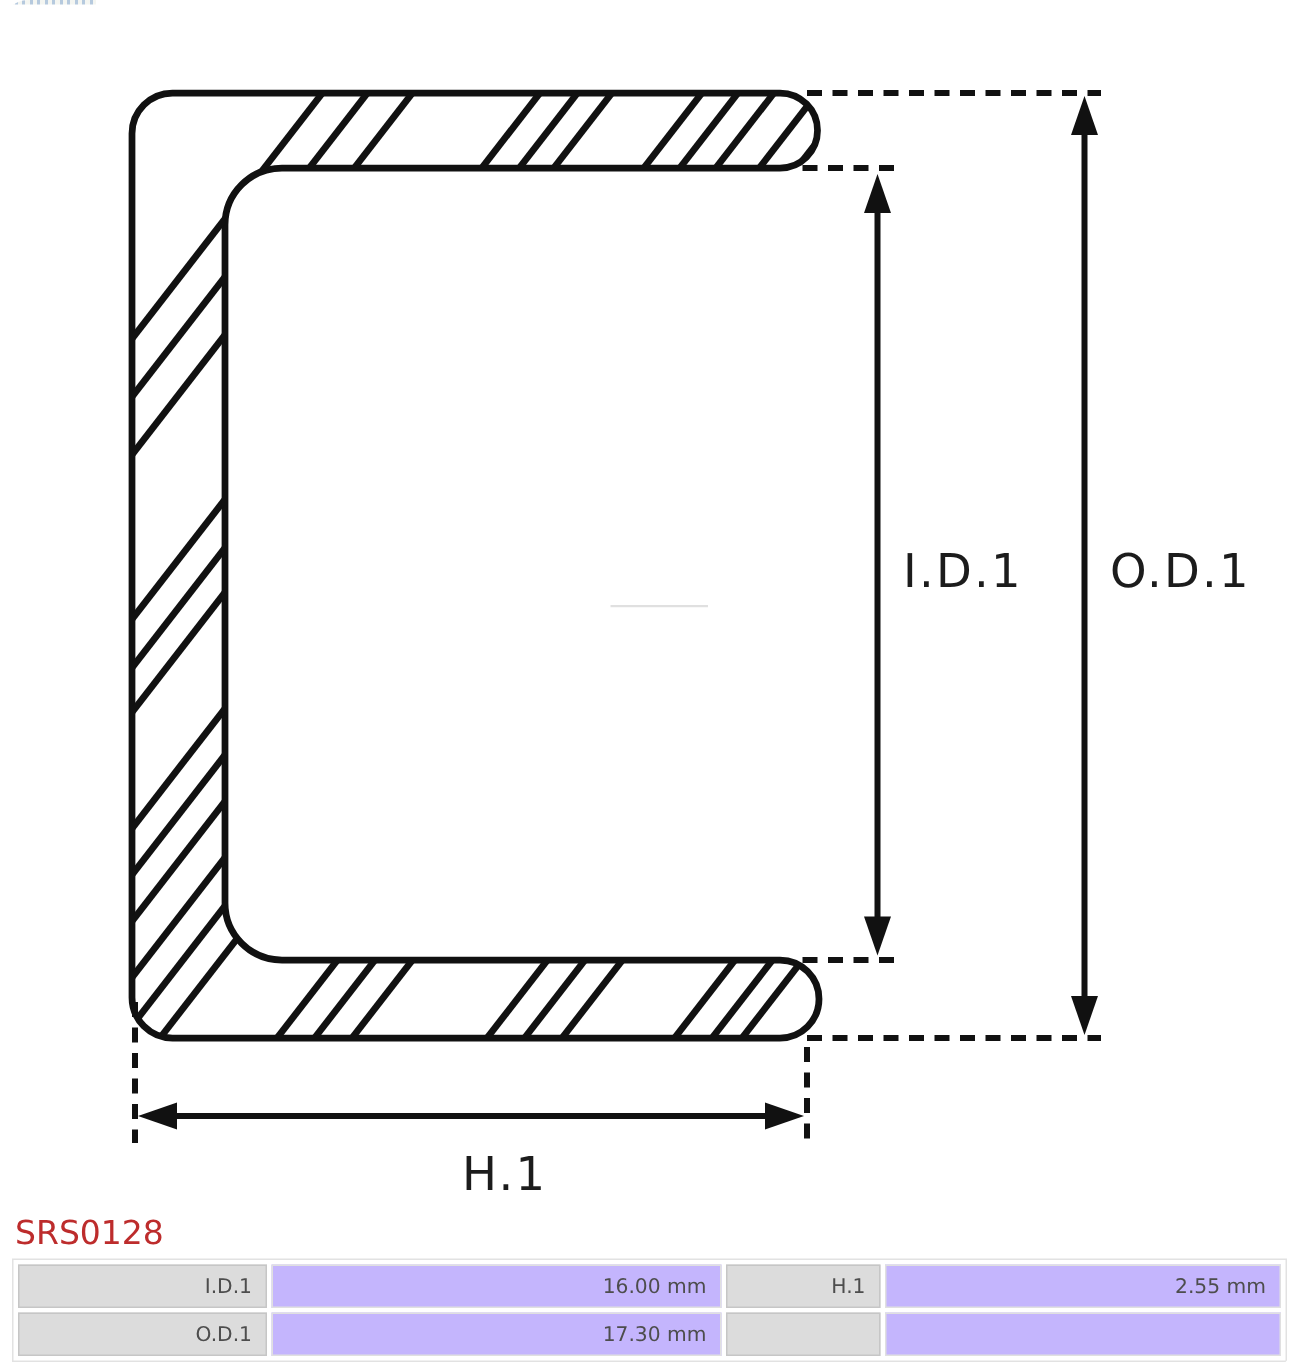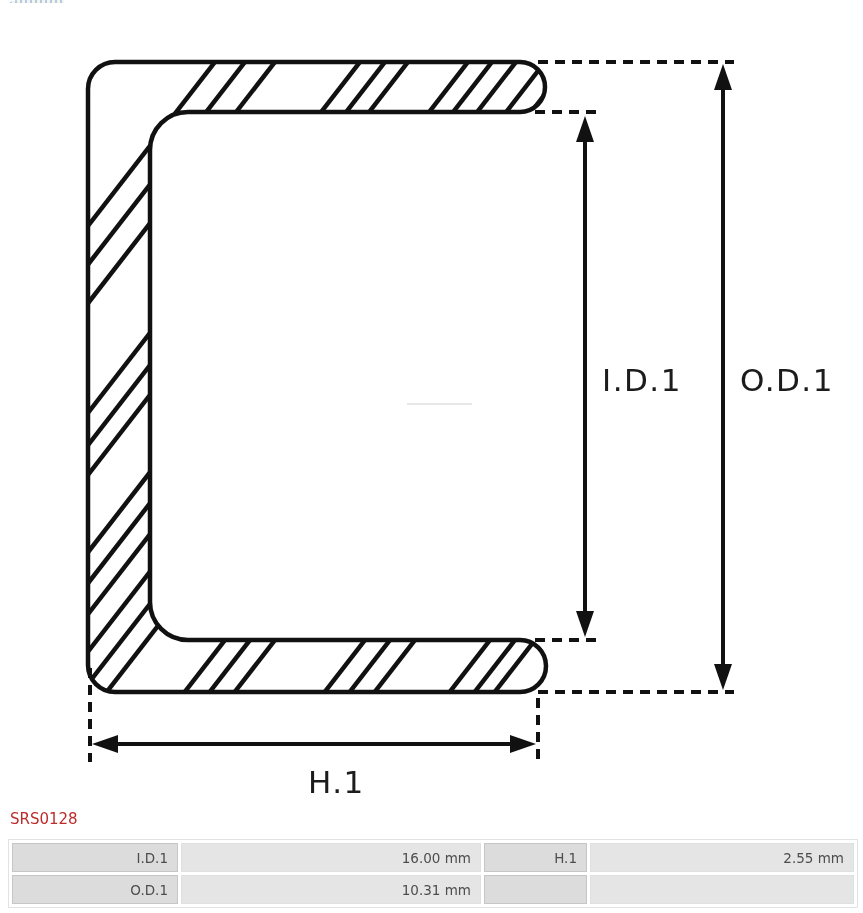--- a/index.html
+++ b/index.html
@@ -10,31 +10,31 @@
             opacity:.85;}
   svg.drawing{position:absolute;left:0;top:0;}
   .outline{fill:none;stroke:#111;stroke-width:4.5;}
   .hatch line{stroke:#111;stroke-width:4.5;}
   .dash{stroke:#111;stroke-width:4;stroke-dasharray:10 7;fill:none;}
   .dimline{stroke:#1a1a1a;stroke-width:4;}
   .dimhead{fill:#111;stroke:none;}
   .dimtext{font-family:"DejaVu Sans","Liberation Sans",sans-serif;font-size:31px;
            letter-spacing:1.5px;fill:#1c1c1c;}
   .watermark{stroke:#d9d9d9;stroke-width:1.5;opacity:.8;}
-  .partnum{position:absolute;left:10px;top:810px;font-size:15px;font-weight:400;
+  .partnum{position:absolute;left:10px;top:810px;font-size:22px;font-weight:400;
            font-family:"DejaVu Sans","Liberation Sans",sans-serif;color:#bd2c2c;}
   table.spec{position:absolute;left:8px;top:839px;width:849px;
              border-collapse:separate;border-spacing:3px;background:#fff;
              border:1px solid #e2e2e2;table-layout:fixed;}
   table.spec td{height:23px;padding:2px 9px;font-size:13.5px;
                 font-family:"DejaVu Sans","Liberation Sans",sans-serif;
                 color:#4d4d4d;text-align:right;vertical-align:middle;
                 white-space:nowrap;overflow:hidden;}
   td.lbl{background:#dcdcdc;border:1px solid #c6c6c6;}
-  td.val{background:#e5e5e5;border:1px solid #e0e0e0;}
+  td.val{background:#c4b5fd;border:1px solid #e0e0e0;}
 </style>
 </head>
 <body>
 
 <div class="stage">
 
   <div class="artifact"></div>
 
   <svg class="drawing" width="863" height="810" viewBox="0 0 863 810">
     <defs>
@@ -118,20 +118,20 @@
     </colgroup>
     <tbody>
       <tr>
         <td class="lbl" style="background: rgb(220, 220, 220);">I.D.1</td>
         <td class="val">16.00 mm</td>
         <td class="lbl" style="background: rgb(220, 220, 220);">H.1</td>
         <td class="val">2.55 mm</td>
       </tr>
       <tr>
         <td class="lbl" style="background: rgb(220, 220, 220);">O.D.1</td>
-        <td class="val">10.31 mm</td>
+        <td class="val">17.30 mm</td>
         <td class="lbl" style="background: rgb(220, 220, 220);"></td>
         <td class="val"></td>
       </tr>
     </tbody>
   </table>
 
 </div>
 
 </body></html>

